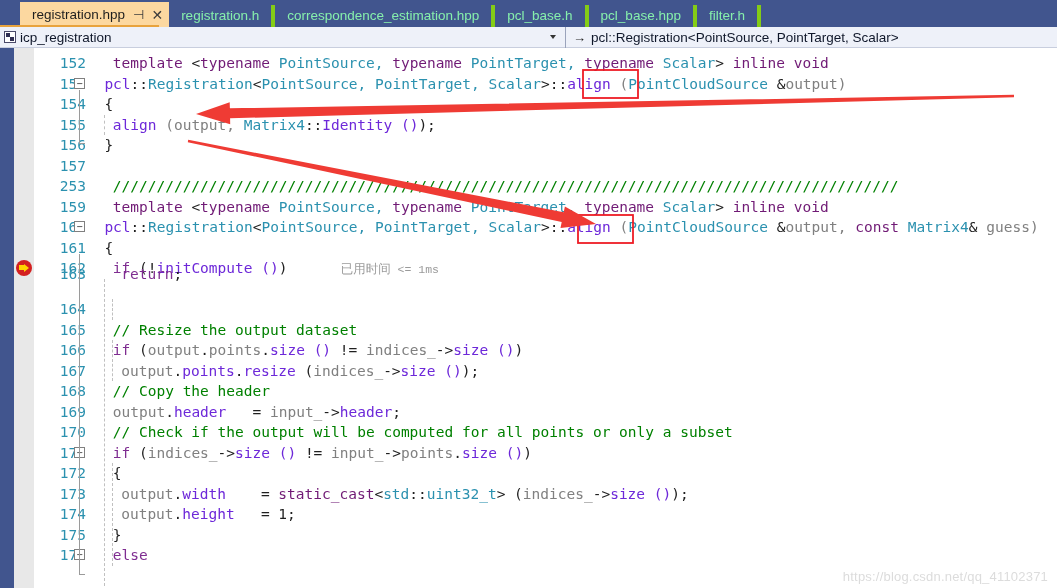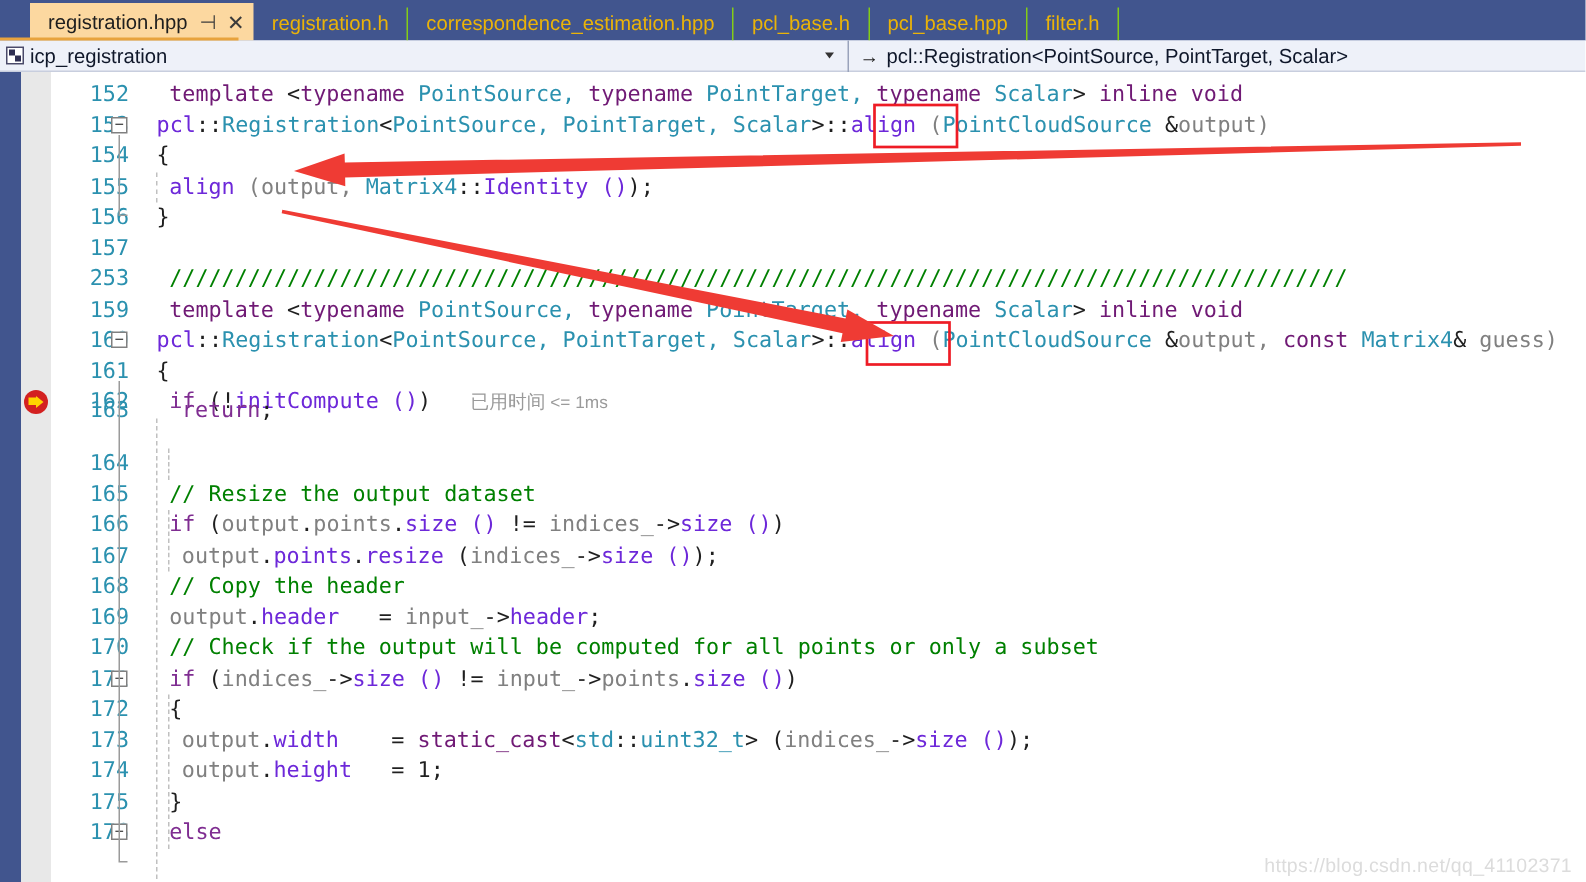--- a/index.html
+++ b/index.html
@@ -14,23 +14,23 @@
   
   .tabstrip{
     position:absolute;left:0;top:0;width:1057px;height:27px;
     background:#41558e;
     display:flex;align-items:flex-end;padding-left:20px;
   }
   .tab{
     height:22px;line-height:22px;
     padding:0 12px;
     font-size:13.5px;
-    color:#eab308;
+    color:#86efac;
     white-space:nowrap;
-    border-right:1px solid #84cc16;
+    border-right:4px solid #84cc16;
     display:flex;align-items:center;
     box-sizing:border-box;
   }
   .tab:first-child{border-left:none;}
   .tab.active{
     background:#fcd8a0;
     color:#1e1e1e;
     height:25px;line-height:25px;
     border-right:none;
     padding-right:6px;
@@ -144,21 +144,21 @@
     width:6px;height:5px;background:#ffd400;
   }
   .stmt-arrow:before{
     content:"";position:absolute;left:8px;top:3.5px;
     width:0;height:0;border-top:4px solid transparent;
     border-bottom:4px solid transparent;border-left:5px solid #ffd400;
   }
 
   
   .perf{
-    color:#9a9a9a;font-family:Liberation Sans, sans-serif;font-size:12.5px;
+    color:#9a9a9a;font-family:Liberation Mono, monospace;font-size:12.5px;margin-left:27px;
   }
   .perf .ms{font-size:11.5px;}
 
   
   .watermark{
     position:absolute;right:9px;bottom:4px;
     color:#dcdcdc;font-size:13px;
     font-family:"Liberation Sans",sans-serif;
     letter-spacing:.2px;
   }

